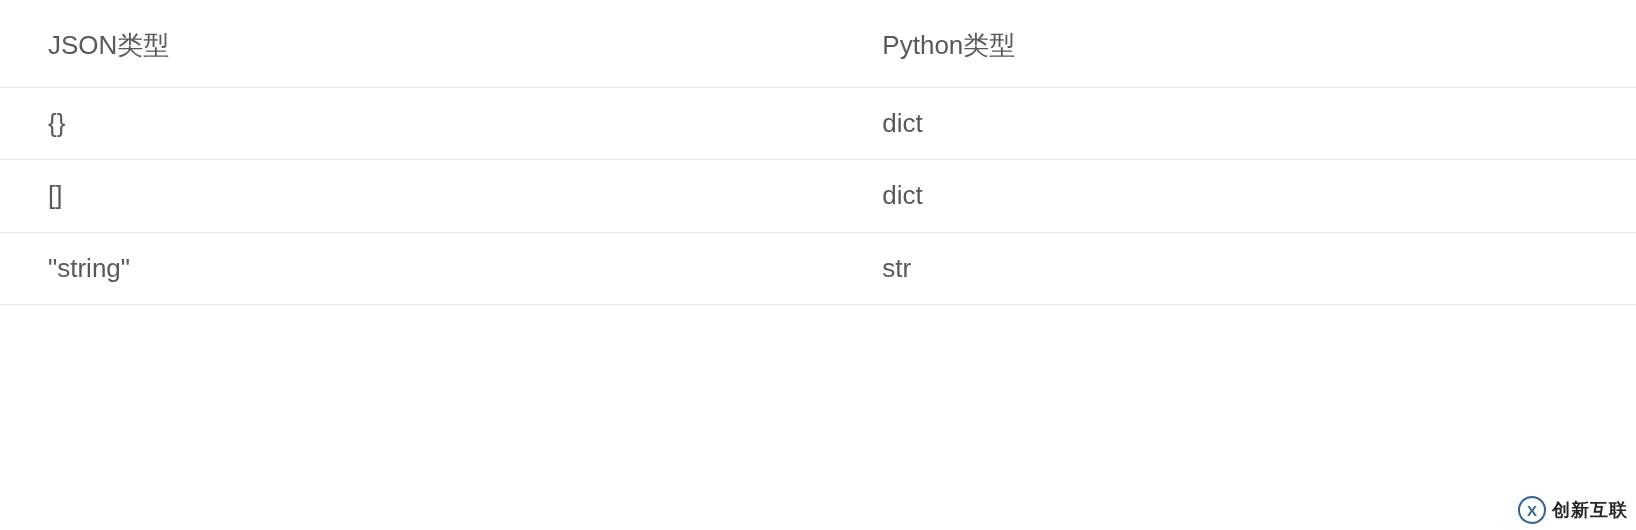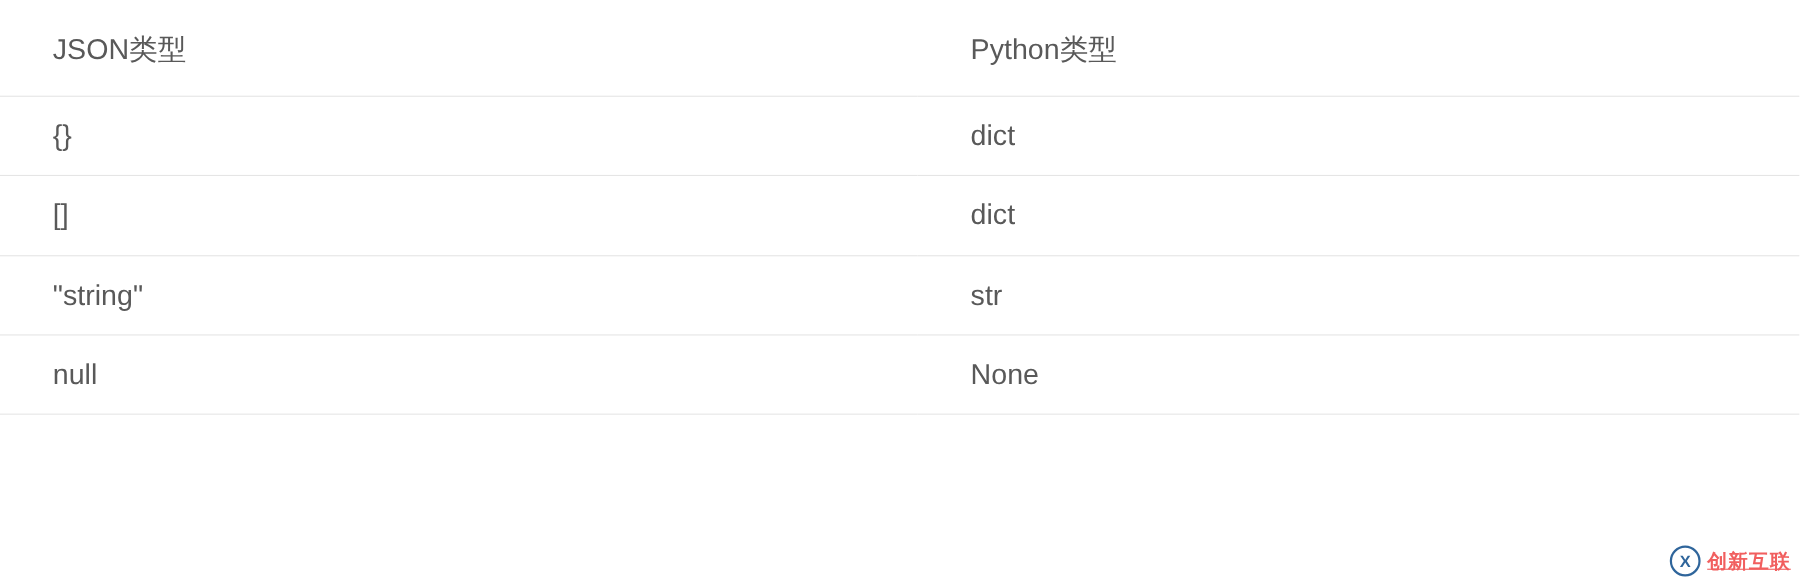--- a/index.html
+++ b/index.html
@@ -69,23 +69,22 @@
       align-items: center;
       justify-content: center;
       font-weight: 800;
       font-size: 15px;
       color: #0b4b8a;
       background: #ffffff;
     }
     .watermark .wm-text {
       font-size: 18px;
       font-weight: 700;
-      color: #ef4444;
+      color: #000000;
       letter-spacing: 1px;
-      text-decoration: underline;
     }
   </style>
 </head>
 <body>
 
 <div class="table-wrap">
   <table>
     <colgroup>
       <col class="col-left">
       <col class="col-right">
@@ -102,24 +101,20 @@
         <td>dict</td>
       </tr>
       <tr>
         <td>[]</td>
         <td>dict</td>
       </tr>
       <tr>
         <td>"string"</td>
         <td>str</td>
       </tr>
-      <tr>
-        <td>null</td>
-        <td>None</td>
-      </tr>
     </tbody>
   </table>
 </div>
 
 <div class="watermark">
   <span class="logo">X</span>
   <span class="wm-text">创新互联</span>
 </div>
 
 </body></html>

